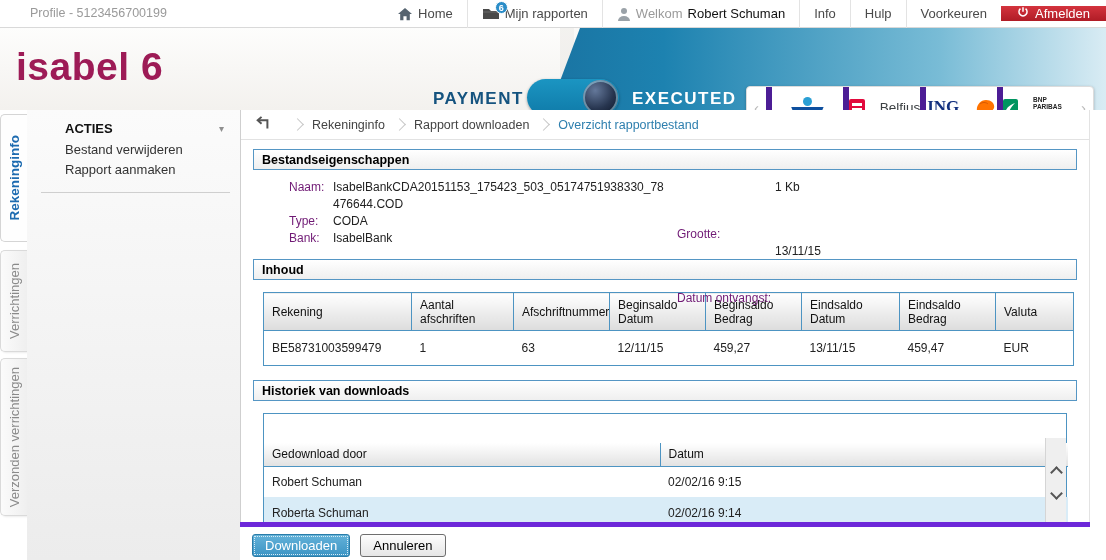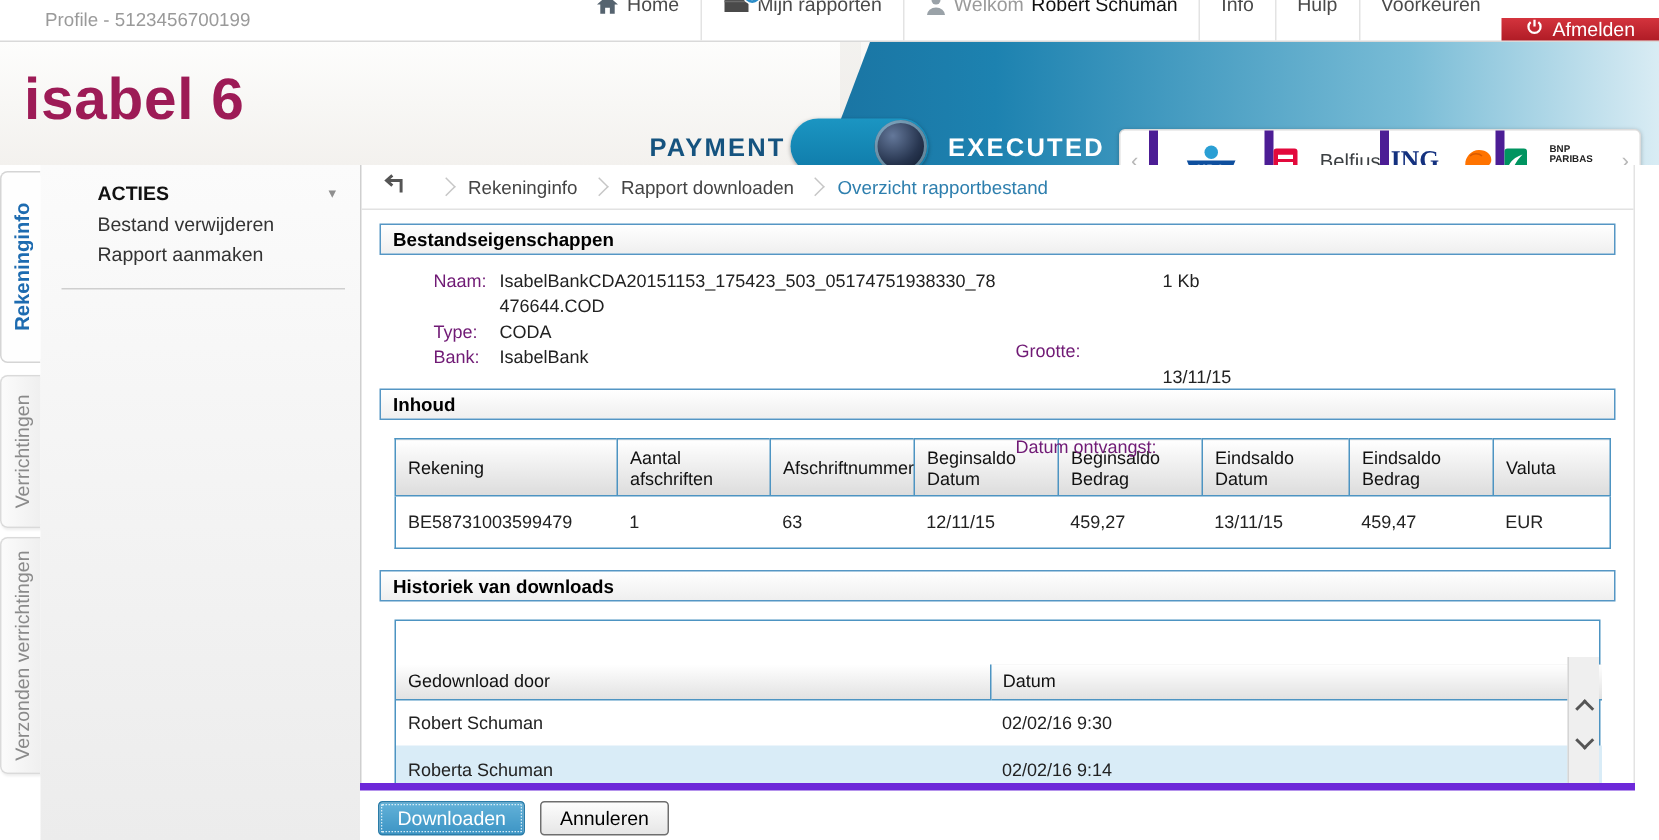--- a/index.html
+++ b/index.html
@@ -2,21 +2,21 @@
 <html><head>
 <meta charset="utf-8">
 <style>
   * { margin:0; padding:0; box-sizing:border-box; }
   html,body { width:1106px; height:560px; overflow:hidden; background:#fff;
     font-family:"Liberation Sans", sans-serif; font-size:12px; color:#222; }
   .page { position:relative; width:1106px; height:560px; }
 
   
   .topbar { position:absolute; left:0; top:0; width:1106px; height:28px; background:#fff;
-    border-bottom:1px solid #d9d9d9; display:flex; align-items:flex-end; }
+    border-bottom:1px solid #d9d9d9; display:flex; align-items:center; }
   .profile { line-height:27px; padding-left:30px; color:#9a9a9a; font-size:12.5px; flex:1; }
   .tb-item { display:flex; align-items:center; gap:5px; padding:17px 14px; border-left:1px solid #e3e3e3;
     color:#4a4a4a; font-size:13px; cursor:pointer; white-space:nowrap; }
   .tb-item.noborder { border-left:none; }
   .icon-wrap { position:relative; display:inline-flex; }
   .badge { position:absolute; top:-6px; right:-8px; min-width:13px; height:13px; border-radius:8px;
     color:#fff; font-size:9px; font-weight:bold; line-height:13px; text-align:center; padding:0 2px;
     border:1px solid #fff; }
   .badge.blue { background:#2b8dc8; }
   .badge.red { background:#cc2222; }
@@ -367,21 +367,21 @@
               <col style="width:22px">
             </colgroup>
           <tbody>
               <tr>
             <th>Gedownload door</th>
             <th>Datum</th>
             <th></th>
           </tr>
           <tr>
             <td>Robert Schuman</td>
-            <td>02/02/16 9:30</td>
+            <td>02/02/16 9:15</td>
             <td></td>
           </tr>
           <tr class="alt">
             <td>Roberta Schuman</td>
             <td>02/02/16 9:14</td>
             <td></td>
           </tr>
         </tbody>
           </table>
         <div class="scrollbar">

